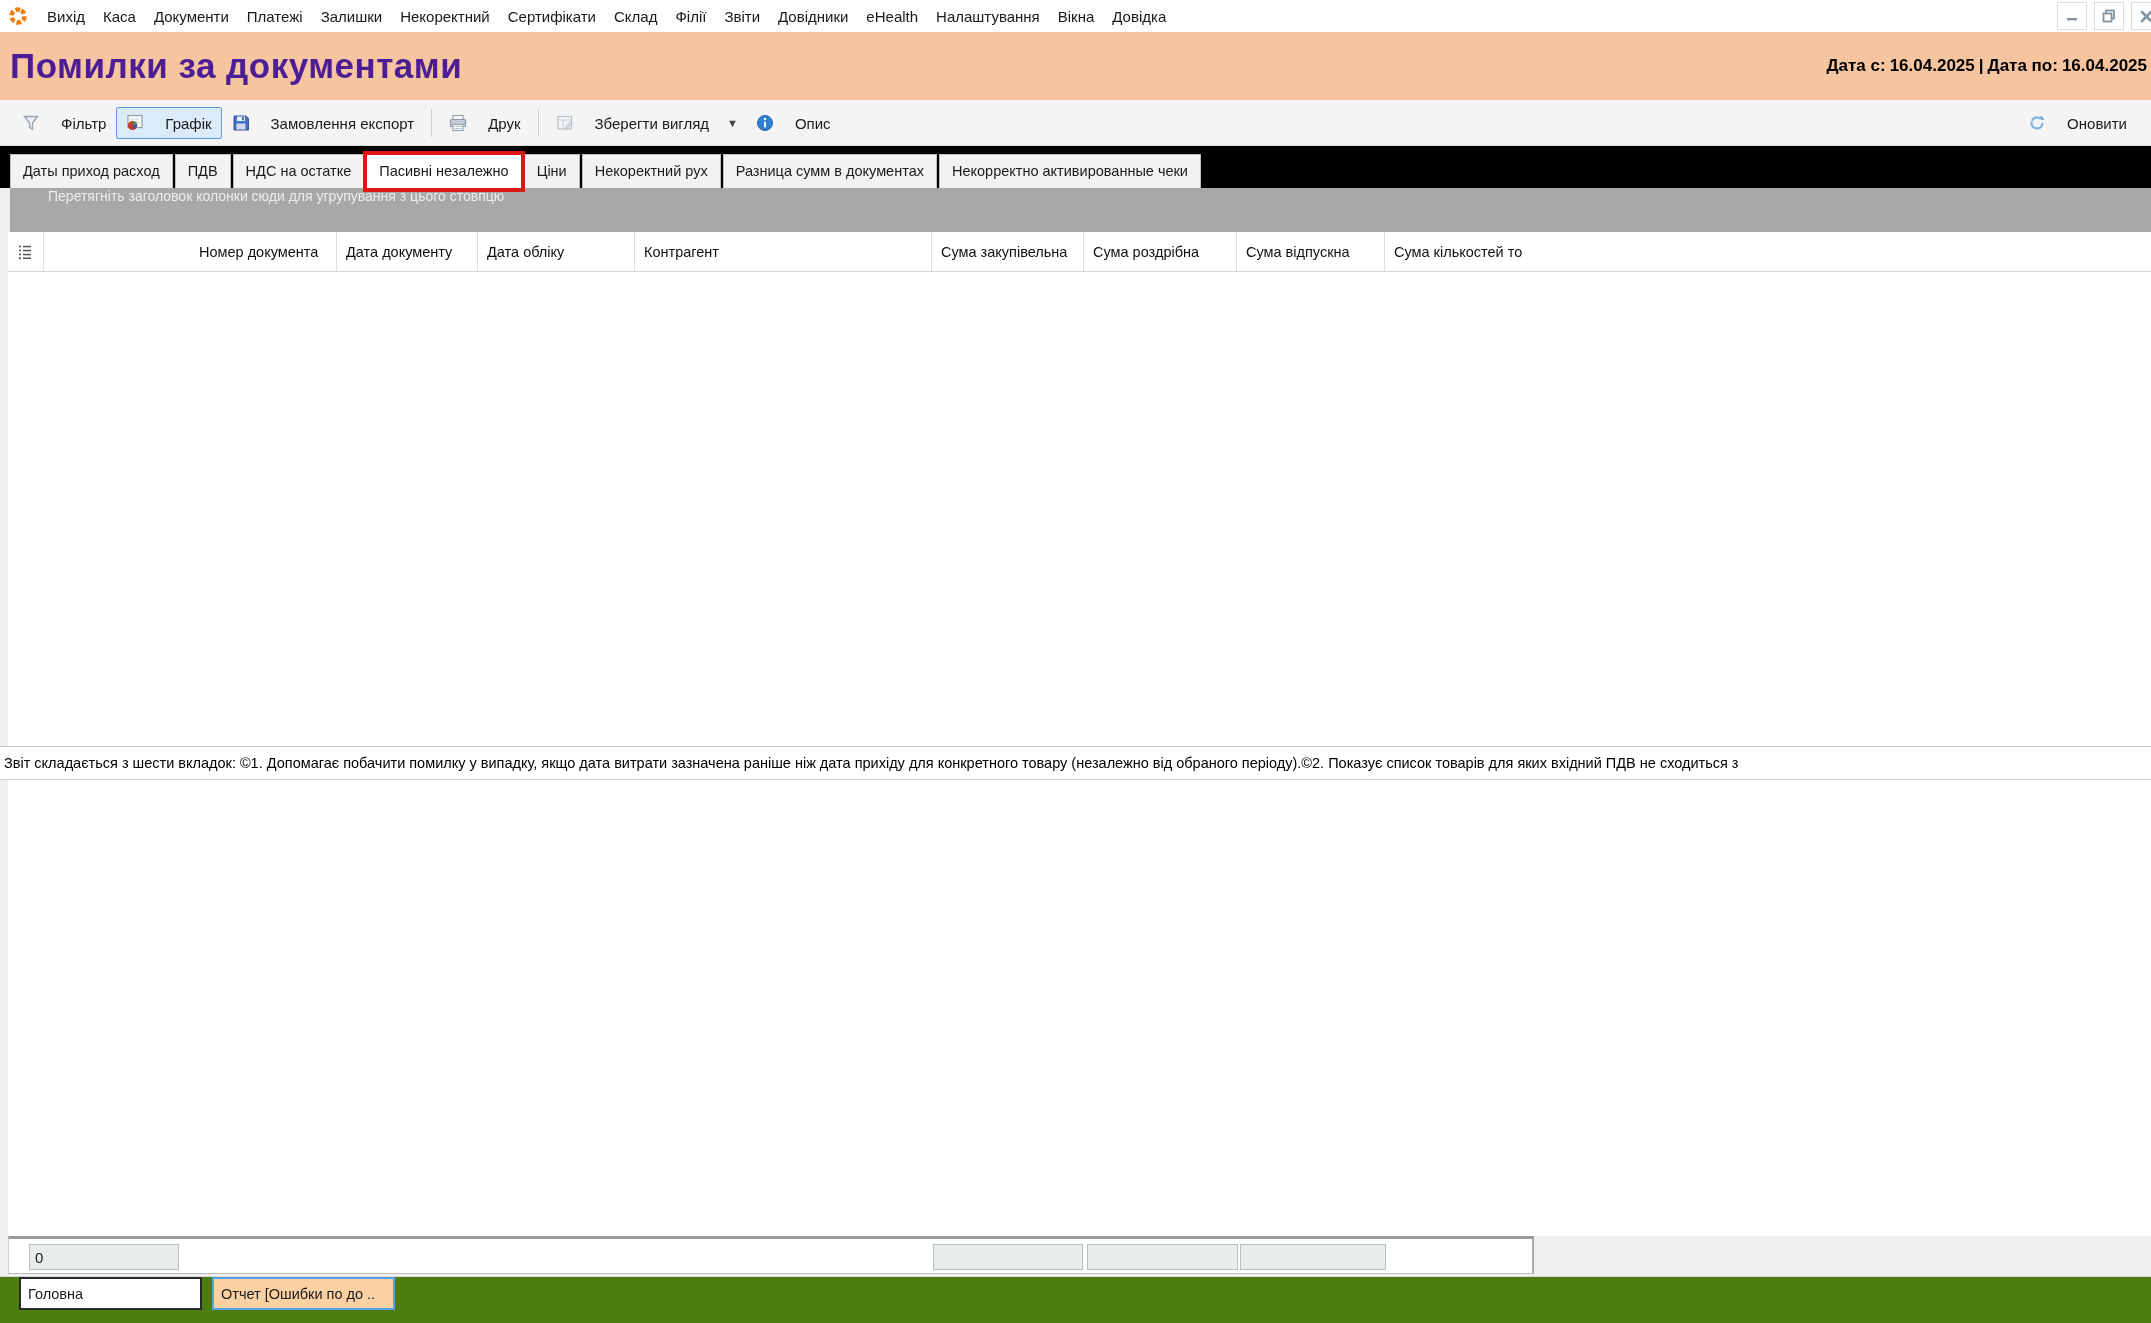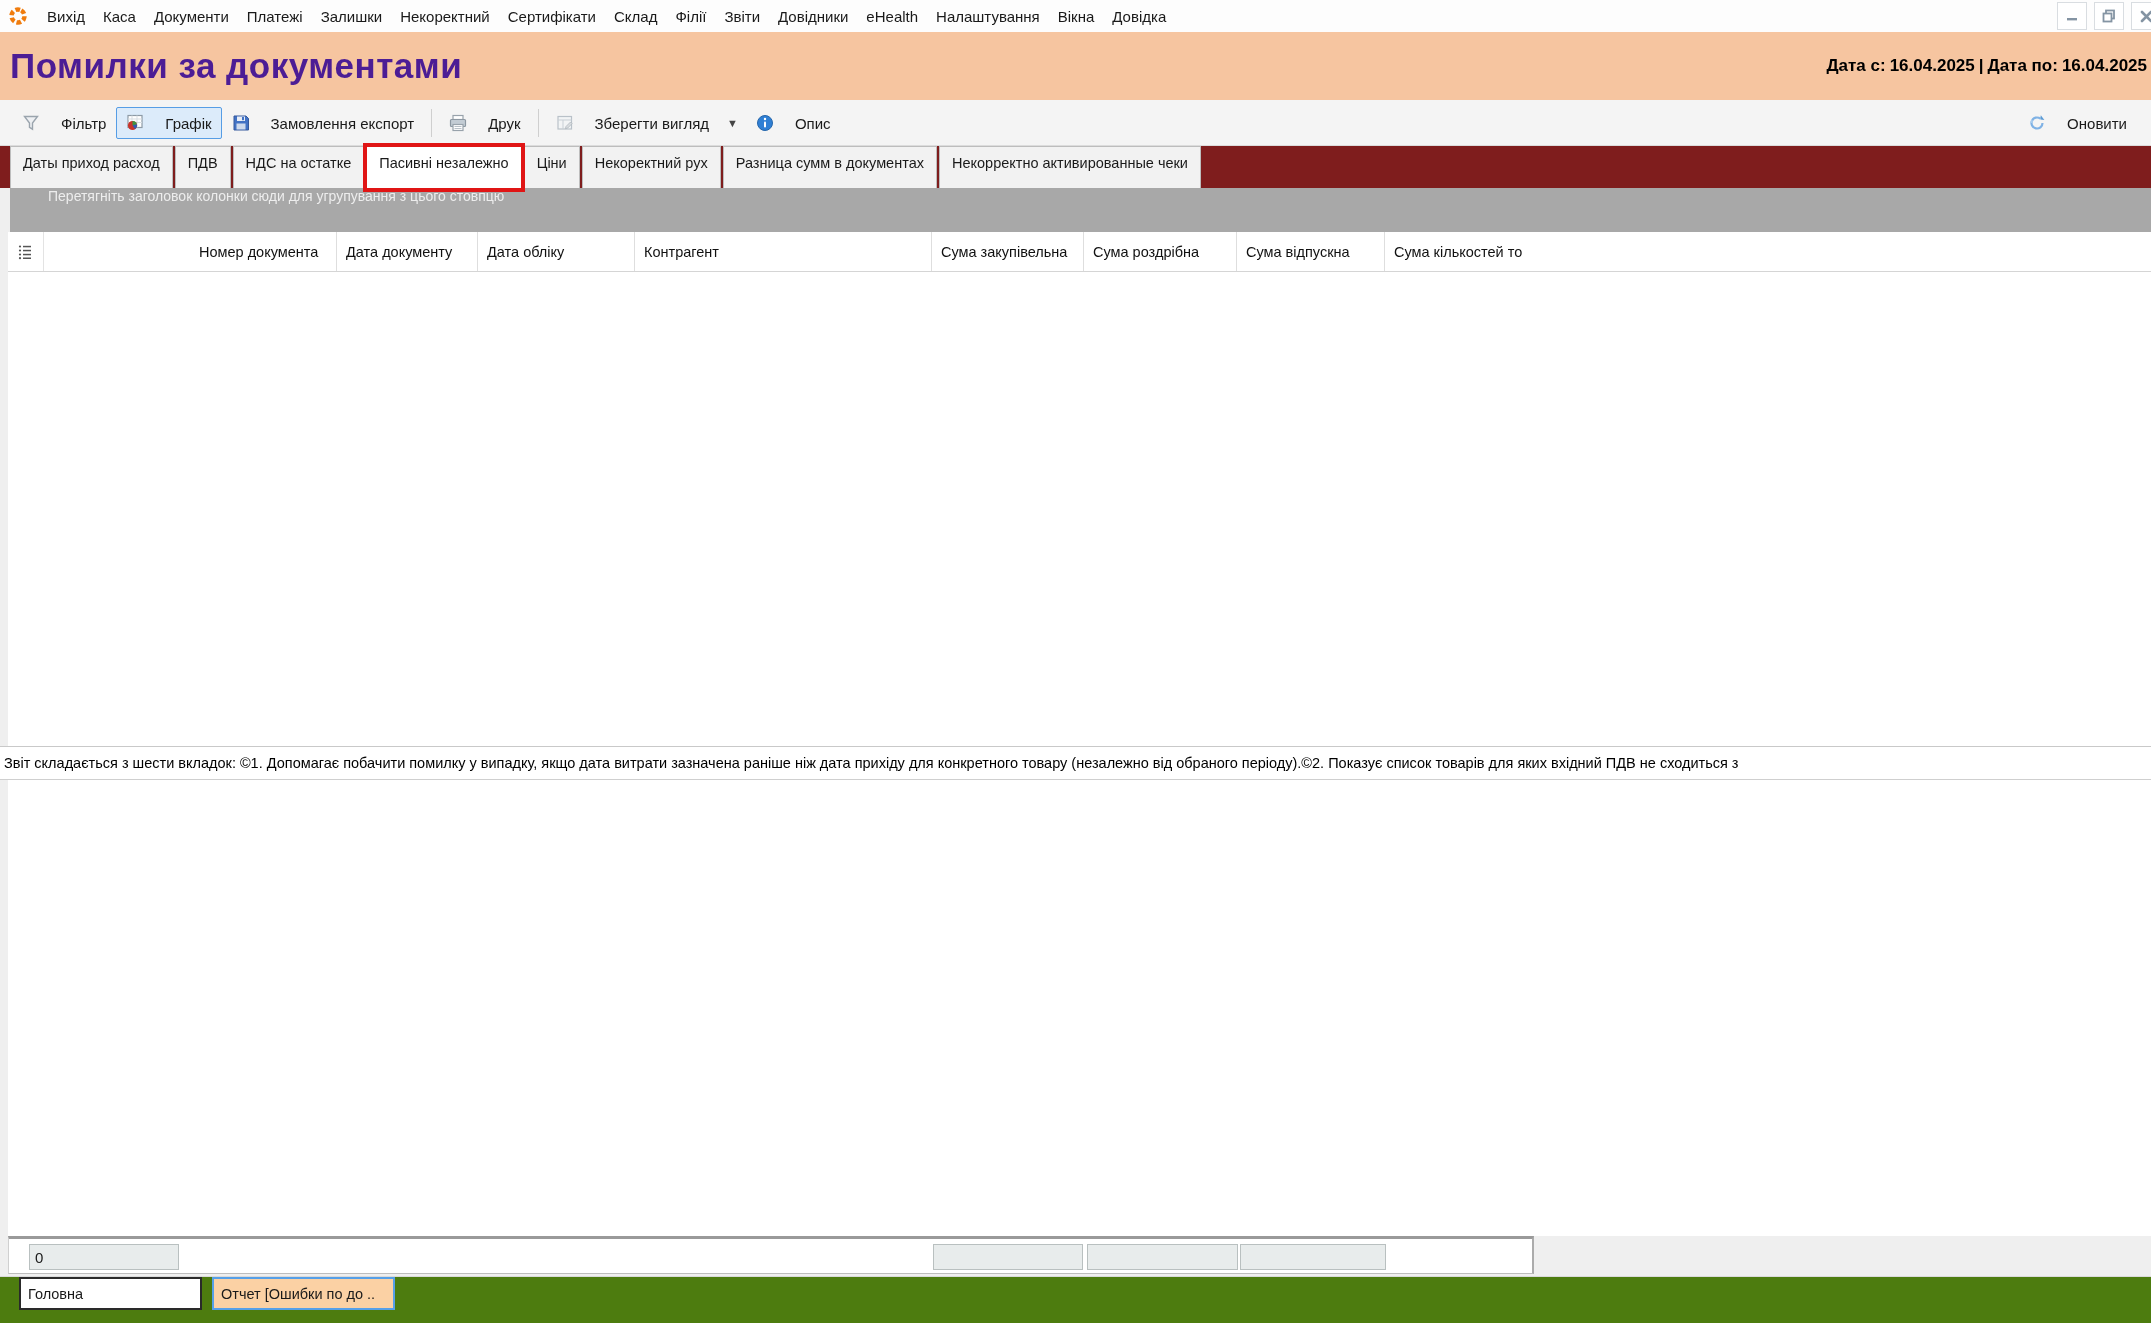--- a/index.html
+++ b/index.html
@@ -31,21 +31,21 @@
     display:flex; align-items:center; padding-left:12px; font-size:15px; }
   .tb-btn { display:flex; align-items:flex-end; gap:21px; padding:6px 9px; border:1px solid transparent;
     border-radius:2px; white-space:nowrap; cursor:default; }
   .tb-btn.selected { background:#dcebfa; border:1px solid #569de5; }
   .tb-sep { width:1px; height:28px; background:#cfcfcf; margin:0 7px; }
   .tb-caret { font-size:11px; color:#444; padding:0 8px; }
   .tb-right { position:absolute; right:14px; top:0; height:46px; display:flex; align-items:center; }
   .icon16 { width:18px; height:18px; flex:0 0 auto; }
   
   .tabsrow { position:absolute; left:0; top:146px; width:2151px; height:42px;
-    background:#7f1d1d; display:flex; padding-left:10px; }
+    background:#000000; display:flex; align-items:flex-end; padding-left:10px; }
   .rtab { font-size:14.5px; padding:8px 12px 9px 12px; background:#f2f2f2;
     border:1px solid #bdbdbd; border-bottom:none; margin-right:2px; position:relative;
     white-space:nowrap; cursor:default; }
   .rtab.active { background:#ffffff; z-index:2; }
   .rtab.active::after { content:""; position:absolute; inset:-4px; border:4px solid #e01515;
     pointer-events:none; z-index:3; }
   
   .groupbar { position:absolute; left:10px; top:188px; width:2141px; height:44px;
     background:#a8a8a8; display:flex; }
   .groupbar span { color:#ededed; font-size:14px; padding-left:38px; }

